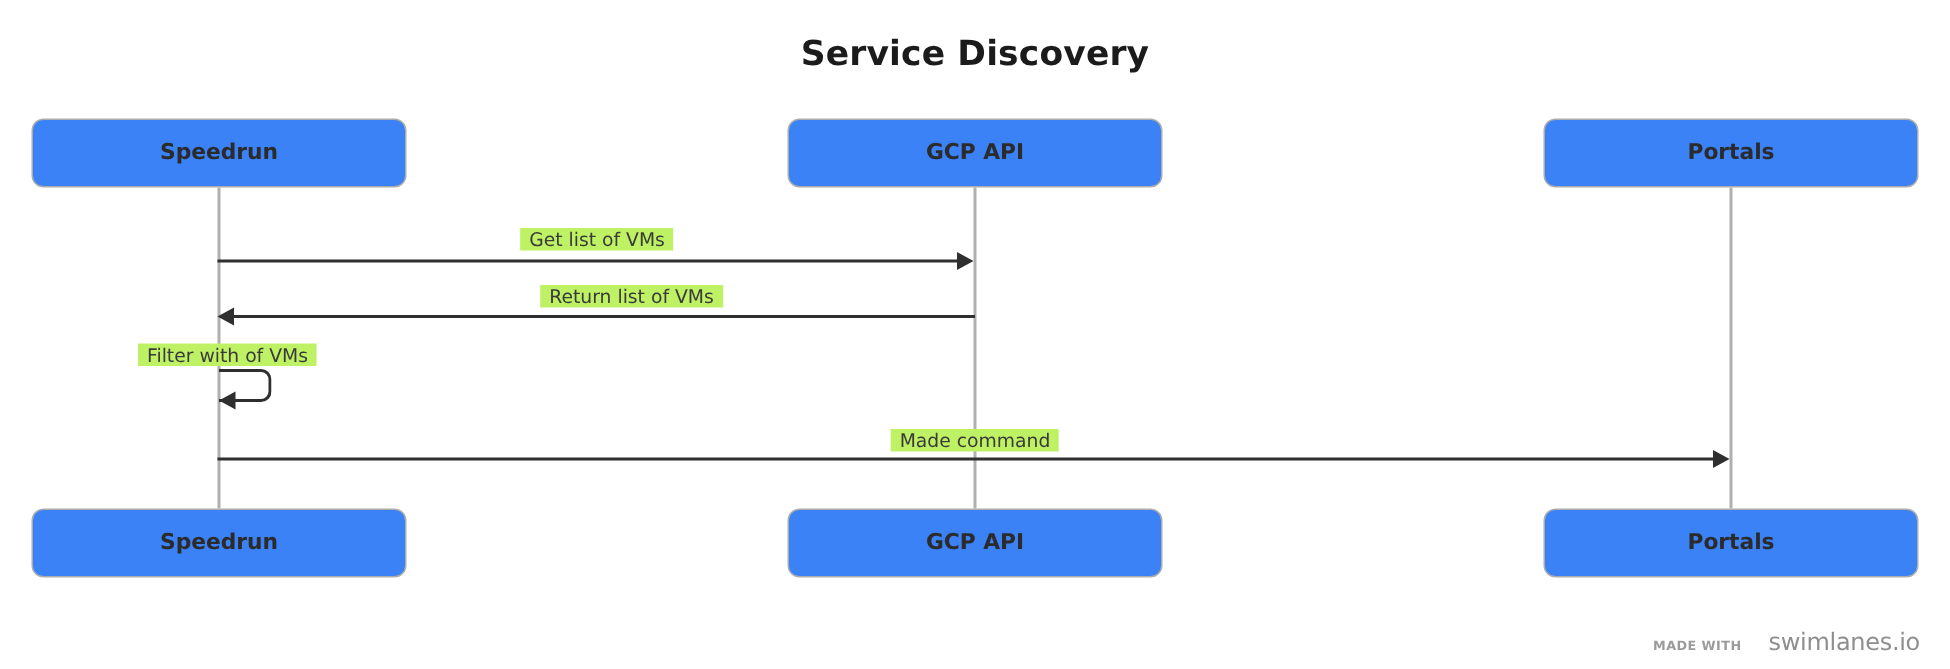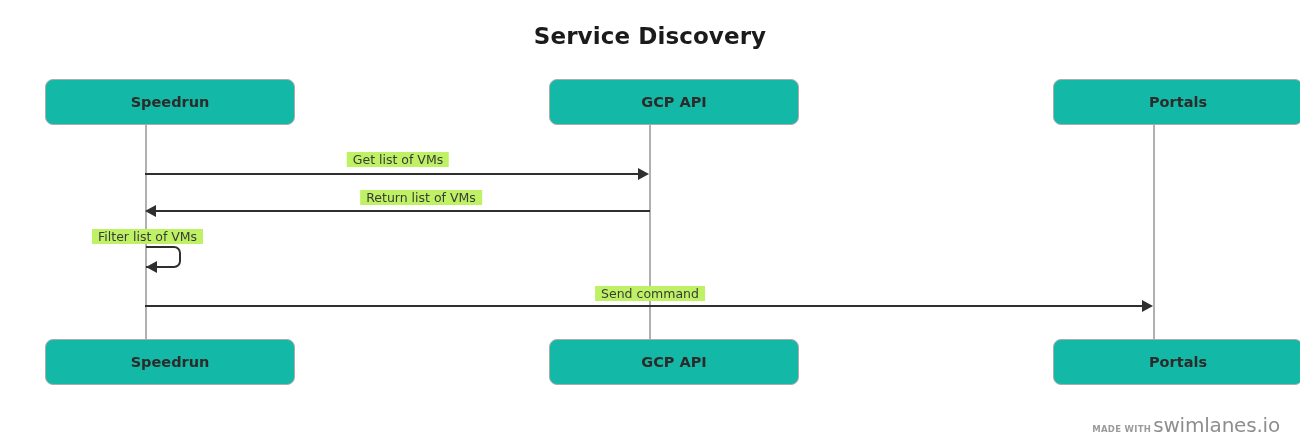--- a/index.html
+++ b/index.html
@@ -35,26 +35,25 @@
     letter-spacing: 0.1px;
   }
 
   
   .participant-box {
     position: absolute;
     box-sizing: border-box;
     height: 46px;
     border: 1.5px solid #acacac;
     border-radius: 8px;
-    background: #14b8a6;
+    background: #3b82f6;
     display: flex;
     align-items: center;
     justify-content: center;
     z-index: 5;
-    margin-left: 24px;
   }
   .participant-label {
     font-size: 14.5px;
     font-weight: bold;
     color: #2b2b2b;
   }
 
   
   .lifeline {
     position: absolute;
@@ -111,32 +110,32 @@
     z-index: 3;
   }
 
   
   .watermark {
     position: absolute;
     right: 20px;
     bottom: 9px;
     display: flex;
     align-items: baseline;
-    gap: 2px;
+    gap: 18px;
     z-index: 6;
   }
   .watermark-made {
     font-size: 8.5px;
     font-weight: bold;
     letter-spacing: 0.3px;
     color: #9b9b9b;
     text-transform: uppercase;
   }
   .watermark-brand {
-    font-size: 20px;
+    font-size: 16px;
     color: #8e8e8e;
     letter-spacing: -0.2px;
     margin-top: 41px;
   }
 </style>
 </head>
 <body>
 
 <div id="diagram-root">
 
@@ -159,25 +158,25 @@
   <div class="msg-line" style="left:145px; top:173px; width:495px;"></div>
   <div class="arrow-head right" style="left:638px; top:168px;"></div>
   <div class="msg-label centered" style="left:398px; top:152px;">Get list of VMs</div>
 
   <div class="msg-line" style="left:156px; top:210px; width:494px;"></div>
   <div class="arrow-head left" style="left:145px; top:205px;"></div>
   <div class="msg-label centered" style="left:398px; top:190px;margin-left:23px;">Return list of VMs</div>
 
   <div class="self-loop" style="left:146px; top:246px; width:35px; height:22px;"></div>
   <div class="arrow-head left" style="left:146px; top:261px;"></div>
-  <div class="msg-label" style="left:92px; top:229px;">Filter list of VMs</div>
+  <div class="msg-label" style="left:92px; top:229px;">Filter with of VMs</div>
 
   <div class="msg-line" style="left:145px; top:305px; width:999px;"></div>
   <div class="arrow-head right" style="left:1142px; top:300px;"></div>
-  <div class="msg-label centered" style="left:650px; top:286px;">Send command</div>
+  <div class="msg-label centered" style="left:650px; top:286px;">Made command</div>
 
   <div class="participant-box" style="left:21px; top:339px; width:250px;">
     <span class="participant-label">Speedrun</span>
   </div>
   <div class="participant-box" style="left:525px; top:339px; width:250px;">
     <span class="participant-label">GCP API</span>
   </div>
   <div class="participant-box" style="left:1029px; top:339px; width:250px;">
     <span class="participant-label">Portals</span>
   </div>

